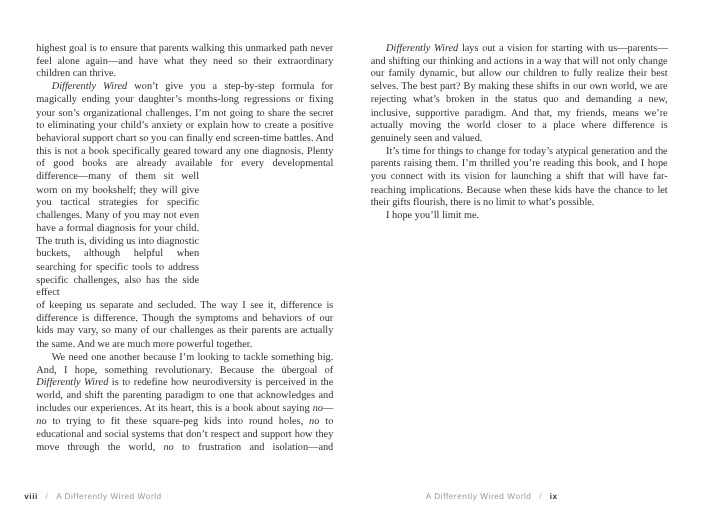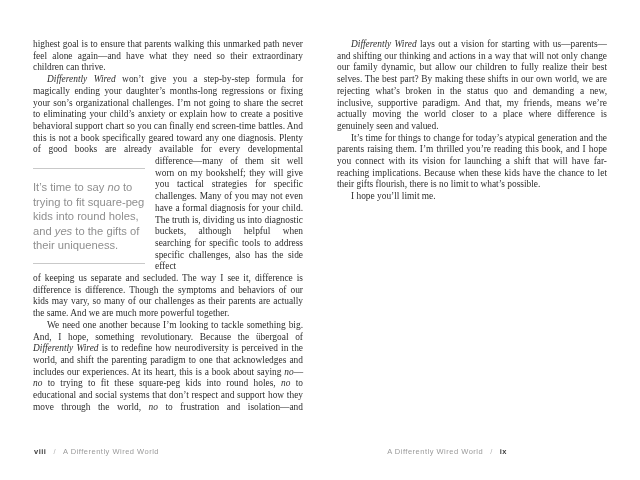--- a/index.html
+++ b/index.html
@@ -68,41 +68,36 @@
   }
 
   .footer {
     position: absolute;
     top: 447px;
     font-family: "Liberation Sans", "DejaVu Sans", sans-serif;
     font-size: 7.5px;
     letter-spacing: 0.5px;
     white-space: nowrap;
   }
-  .footer.left  { left: 34px; }
+  .footer.left  { left: 22px; }
   .footer.right { right: 33px; }
   .page-num  { color: #3c3c3c; font-weight: bold; }
   .foot-sep  { color: #b5b5b5; padding: 0 7px; }
   .foot-title{ color: #9a9a9a; }
 </style>
 </head>
 <body>
 
 <div class="spread">
 
   <section class="textblock left">
     <p class="body"><span>highest goal is to ensure that parents walking this unmarked path never feel alone again—and have what they need so their extraordinary children can thrive.</span></p>
     <p class="body indent jlast"><span class="it">Differently Wired</span><span> won’t give you a step-by-step formula for magically ending your daughter’s months-long regressions or fixing your son’s organizational challenges. I’m not going to share the secret to eliminating your child’s anxiety or explain how to create a positive behavioral support chart so you can finally end screen-time battles. And this is not a book specifically geared toward any one diagnosis. Plenty of good books are already available for every developmental</span></p>
 
     <div class="wrap-row">
-      <aside class="pullquote">
-        <hr class="pq-rule">
-        <p class="pq-text"><span>It’s time to say </span><span class="it">no</span><span> to trying to fit square-peg kids into round holes, and </span><span class="it">yes</span><span> to the gifts of their uniqueness.</span></p>
-        <hr class="pq-rule">
-      </aside>
       <p class="body narrow jlast"><span>difference—many of them sit well worn on my bookshelf; they will give you tactical strategies for specific challenges. Many of you may not even have a formal diagnosis for your child. The truth is, dividing us into diagnostic buckets, although helpful when searching for specific tools to address specific challenges, also has the side effect</span></p>
     </div>
 
     <p class="body"><span>of keeping us separate and secluded. The way I see it, difference is difference is difference. Though the symptoms and behaviors of our kids may vary, so many of our challenges as their parents are actually the same. And we are much more powerful together.</span></p>
     <p class="body indent jlast"><span>We need one another because I’m looking to tackle something big. And, I hope, something revolutionary. Because the übergoal of </span><span class="it">Differently Wired</span><span> is to redefine how neurodiversity is perceived in the world, and shift the parenting paradigm to one that acknowledges and includes our experiences. At its heart, this is a book about saying </span><span class="it">no</span><span>—</span><span class="it">no</span><span> to trying to fit these square-peg kids into round holes, </span><span class="it">no</span><span> to educational and social systems that don’t respect and support how they move through the world, </span><span class="it">no</span><span> to frustration and isolation—and</span></p>
   </section>
 
   <section class="textblock right">
     <p class="body indent"><span class="it">Differently Wired</span><span> lays out a vision for starting with us—parents—and shifting our thinking and actions in a way that will not only change our family dynamic, but allow our children to fully realize their best selves. The best part? By making these shifts in our own world, we are rejecting what’s broken in the status quo and demanding a new, inclusive, supportive paradigm. And that, my friends, means we’re actually moving the world closer to a place where difference is genuinely seen and valued.</span></p>
     <p class="body indent"><span>It’s time for things to change for today’s atypical generation and the parents raising them. I’m thrilled you’re reading this book, and I hope you connect with its vision for launching a shift that will have far-reaching implications. Because when these kids have the chance to let their gifts flourish, there is no limit to what’s possible.</span></p>

